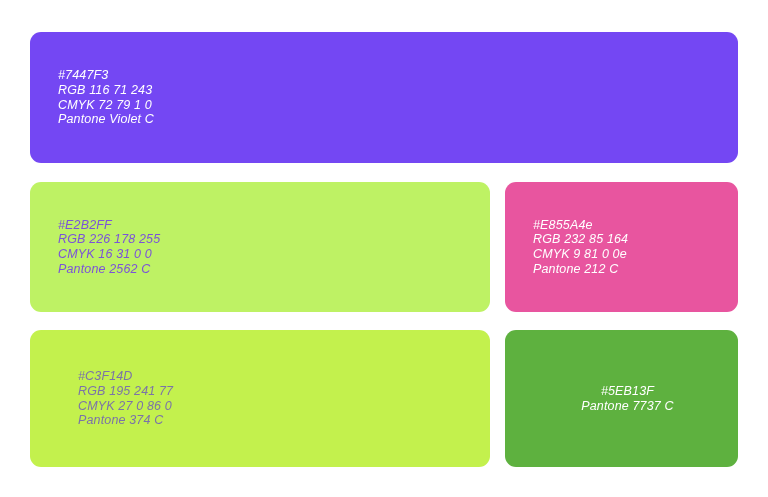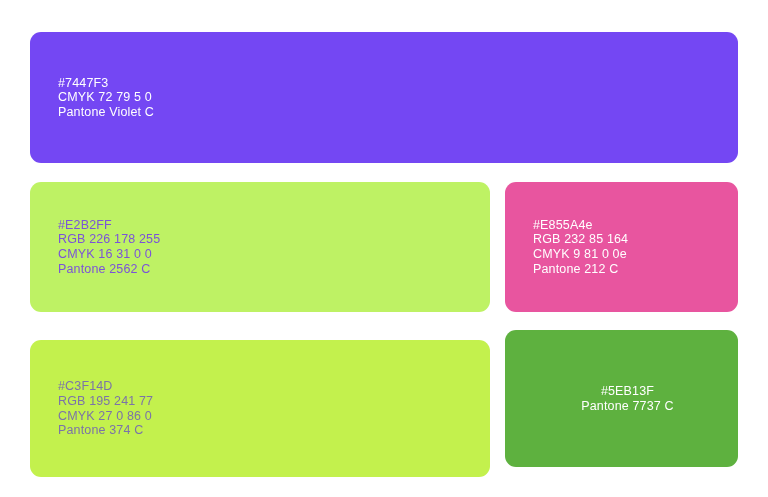--- a/index.html
+++ b/index.html
@@ -12,20 +12,21 @@
     height: 497px;
     background: #FFFFFF;
     font-family: "Liberation Sans", sans-serif;
     overflow: hidden;
   }
 
   .palette {
     position: relative;
     width: 768px;
     height: 497px;
+    font-style: italic;
   }
 
   .swatch {
     position: absolute;
     border-radius: 11px;
     box-sizing: border-box;
     display: flex;
     flex-direction: column;
     justify-content: center;
   }
@@ -48,23 +49,24 @@
   .swatch-pink {
     left: 505px;
     top: 182px;
     width: 233px;
     height: 130px;
   }
 
   
   .swatch-lime {
     left: 30px;
-    top: 340px;
+    top: 330px;
     width: 460px;
     height: 137px;
+    padding-left: 20px;
   }
   .swatch-green {
     left: 505px;
     top: 330px;
     width: 233px;
     height: 137px;
   }
 
   .swatch-info {
     padding-left: 28px;
@@ -80,21 +82,22 @@
   }
 </style>
 </head>
 <body style="background: rgb(255, 255, 255);">
 
 <div class="palette">
 
   <div class="swatch swatch-primary" style="background: rgb(116, 71, 243); color: rgb(255, 255, 255);">
     <div class="swatch-info">
       <div class="info-line">#7447F3</div>
-      <div class="info-line">CMYK 72 79 5 0</div>
+      <div class="info-line">RGB 116 71 243</div>
+      <div class="info-line">CMYK 72 79 1 0</div>
       <div class="info-line">Pantone Violet C</div>
     </div>
   </div>
 
   <div class="swatch swatch-lavender" style="background: #bef264; color: rgb(123, 83, 216);">
     <div class="swatch-info">
       <div class="info-line">#E2B2FF</div>
       <div class="info-line">RGB 226 178 255</div>
       <div class="info-line">CMYK 16 31 0 0</div>
       <div class="info-line">Pantone 2562 C</div>

